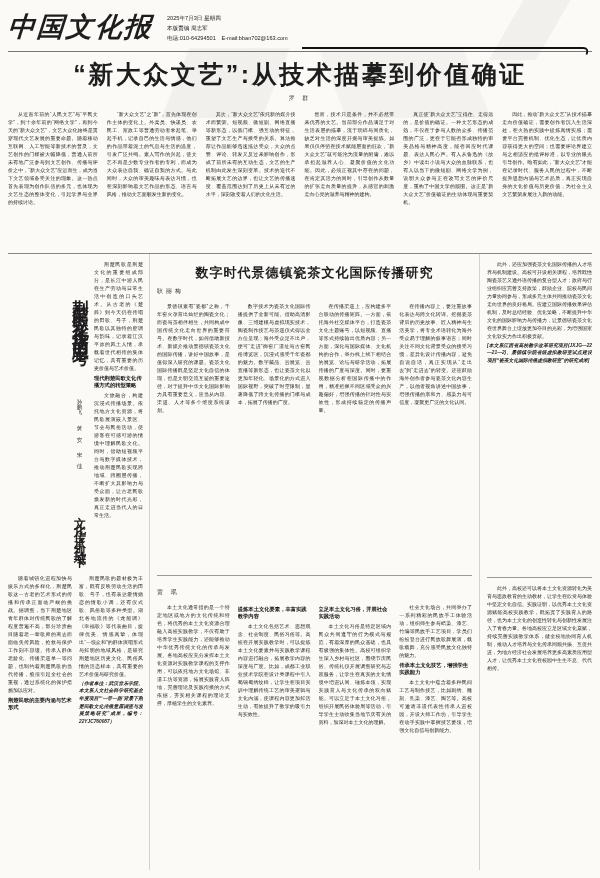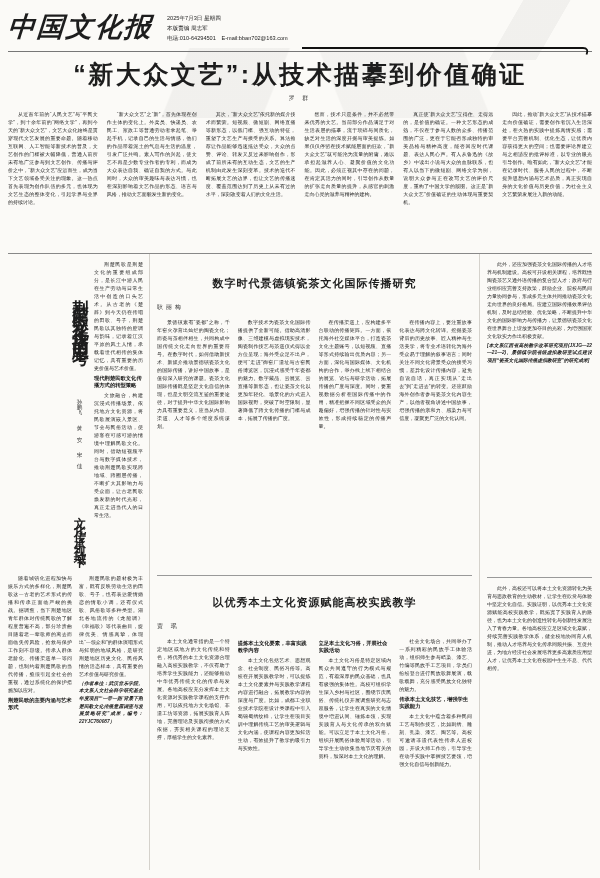--- a/index.html
+++ b/index.html
@@ -49,22 +49,22 @@
   .vt-authors{font-size:5.5px;letter-spacing:5px;margin-top:50px;margin-right:5px;display:inline-block;color:#333;}
   .vt-kicker{font-family:"DejaVu Serif",serif;font-weight:bold;font-size:12px;
              letter-spacing:7px;margin-top:38px;margin-right:4px;display:inline-block;}
   .side-col{flex:1;overflow:hidden;padding-left:2px;}
   .left-lower{height:296px;overflow:hidden;margin-top:6px;column-count:2;column-gap:7px;}
 
   .center-stack{width:330px;flex:none;border-right:1px solid #d5d2cc;padding:0 7px;box-sizing:border-box;
                 display:flex;flex-direction:column;}
   .article-mid{height:322px;border-bottom:1px solid #999;box-sizing:border-box;padding-top:10px;}
   .article-bot{flex:1;padding-top:7px;overflow:hidden;}
-  .atitle{margin:12px;text-align:center;font-family:"Liberation Serif",serif;font-weight:bold;
-          font-size:11px;letter-spacing:1px;}
+  .atitle{margin:0;text-align:center;font-family:"Liberation Serif",serif;font-weight:bold;
+          font-size:13px;letter-spacing:1px;}
   .acols{display:flex;gap:8px;overflow:hidden;margin-top:6px;text-align:justify;}
   .acols .col{flex:1;overflow:hidden;}
   .mid-cols{height:252px;}
   .bot-cols{height:226px;}
 
   .right-col{flex:1;padding:6px 0 0 7px;box-sizing:border-box;display:flex;flex-direction:column;}
   .right-top{height:318px;overflow:hidden;border-bottom:1px solid #999;box-sizing:border-box;padding-bottom:4px;}
   .right-bottom{flex:1;overflow:hidden;padding-top:6px;}
 </style>
 </head>
@@ -150,21 +150,20 @@
             </div>
           <div class="col">
               <p class="t">在传播渠道上，应构建多平台联动的传播矩阵。一方面，依托海外社交媒体平台，打造瓷茶文化主题账号，以短视频、直播等形式持续输出优质内容；另一方面，深化与国际媒体、文化机构的合作，举办线上线下相结合的展览、论坛与研学活动，拓展传播的广度与深度。同时，要重视数据分析在国际传播中的作用，精准把握不同区域受众的兴趣偏好，增强传播的针对性与实效性，形成持续稳定的传播声量。</p>
             </div>
           <div class="col">
               <p class="t">在传播内容上，要注重故事化表达与跨文化转译。挖掘瓷茶背后的历史故事、匠人精神与生活美学，将专业术语转化为海外受众易于理解的叙事语言；同时关注不同文化背景受众的接受习惯，差异化设计传播内容，避免自说自话，真正实现从“走出去”到“走进去”的转变。还应鼓励海外创作者参与瓷茶文化内容生产，以他者视角讲述中国故事，增强传播的亲和力、感染力与可信度，凝聚更广泛的文化认同。</p>
             </div>
         </div>
       </div>
       <div class="article-bot">
-        <h2 class="atitle">以优秀本土文化资源赋能高校实践教学</h2>
         <div class="byline">贾 珉</div>
         <div class="acols bot-cols">
           <div class="col">
               <p class="t">本土文化通常指的是一个特定地区或地方的文化传统和特色，将优秀的本土文化资源合理融入高校实践教学，不仅有助于培养学生实践能力，还能够推动中华优秀传统文化的传承与发展。各地高校应充分发挥本土文化资源对实践教学课程的支撑作用，可以依托地方文化场馆、非遗工坊等资源，拓展实践育人阵地，完善理论及实践衔接的方式依据，夯实相关课程的理论支撑，厚植学生的文化素养。</p>
             </div>
           <div class="col">
             <p class="sh">提炼本土文化要素，丰富实践教学内容</p>
             <p class="t">本土文化包括艺术、思想观念、社会制度、民俗习俗等。高校在开展实践教学时，可以提炼本土文化要素并与实践教学课程内容进行融合，拓展教学内容的深度与广度。比如，成都工业职业技术学院在设计类课程中引入蜀锦蜀绣纹样，让学生在项目实训中理解传统工艺的审美逻辑与文化内涵，使课程内容更加鲜活生动，有效提升了教学的吸引力与实效性。</p>
           </div>
           <div class="col">

